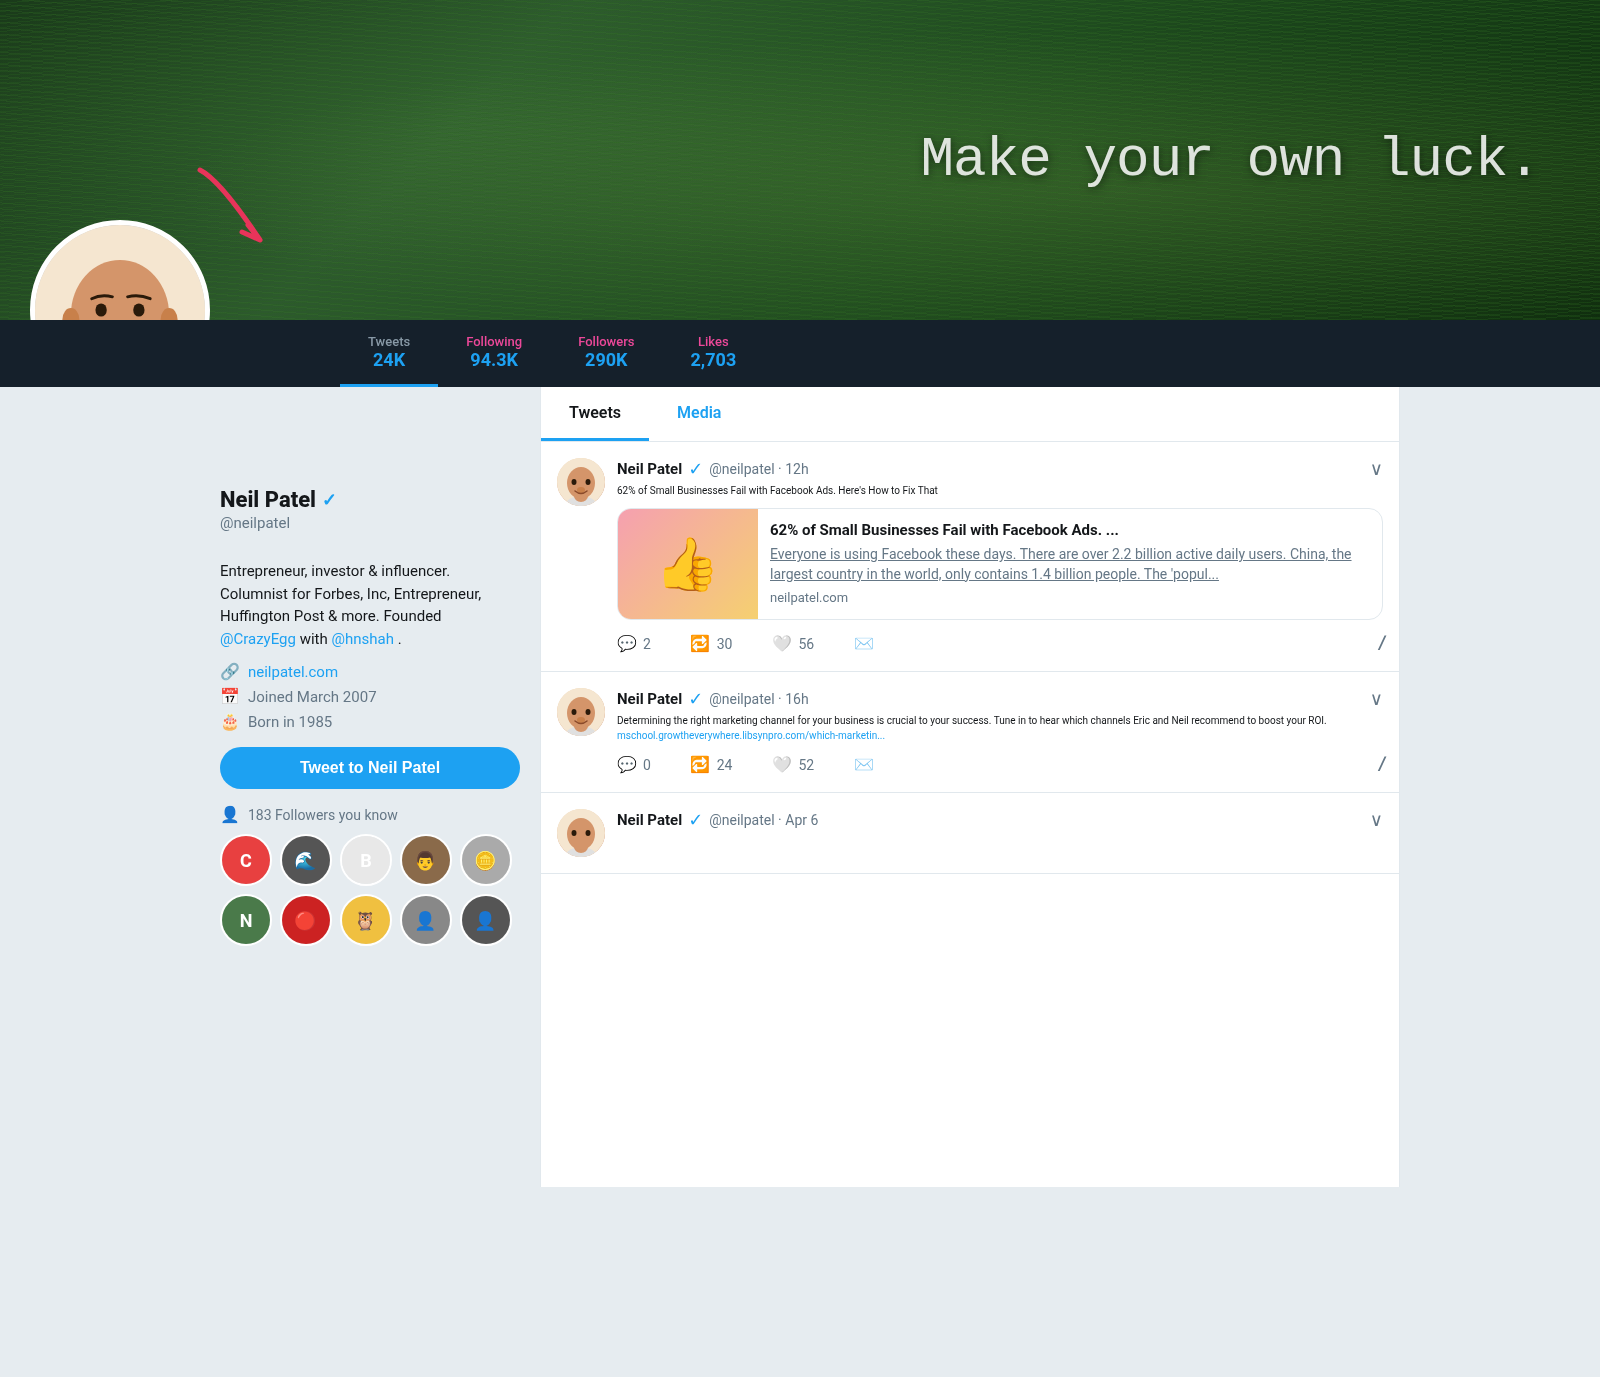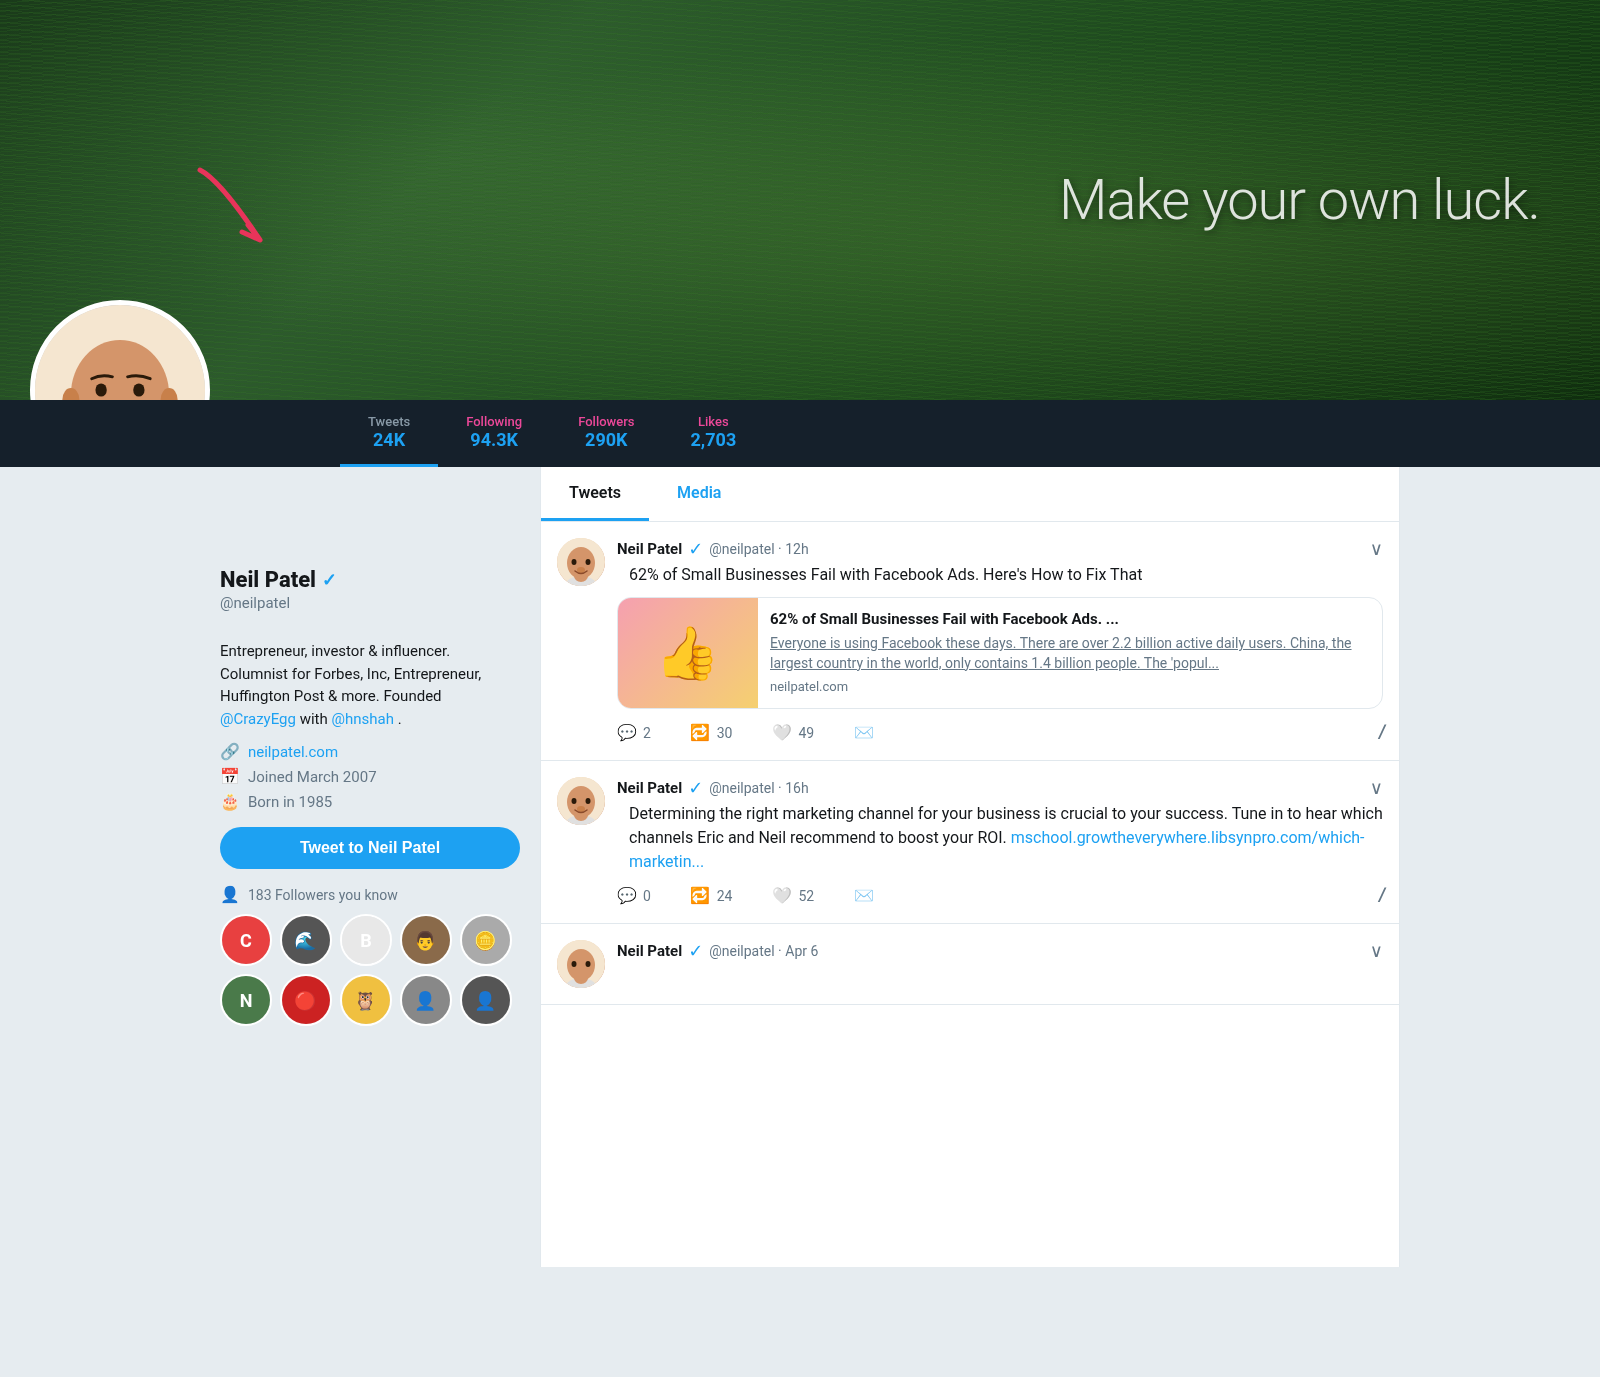--- a/index.html
+++ b/index.html
@@ -2,23 +2,24 @@
 <html><head>
   <meta charset="utf-8">
   <style>
     * { box-sizing: border-box; margin: 0; padding: 0; }
     body { font-family: -apple-system, BlinkMacSystemFont, "Segoe UI", Roboto, Helvetica, Arial, sans-serif; background: #e6ecf0; }
 
     
     .banner {
       position: relative;
       width: 100%;
-      height: 400px;
+      height: 320px;
       background: linear-gradient(135deg, #1a3a1a 0%, #2d5a2d 30%, #1e4a1e 60%, #0d2b0d 100%);
       overflow: hidden;
+      font-family: Liberation Mono, monospace;
     }
     .banner::before {
       content: '';
       position: absolute;
       inset: 0;
       background: radial-gradient(ellipse at 70% 60%, rgba(180,220,100,0.15) 0%, transparent 60%),
                   radial-gradient(ellipse at 30% 40%, rgba(100,180,80,0.1) 0%, transparent 50%);
     }
     
     .grass-blades {
@@ -276,25 +277,24 @@
     .tweet-handle-time {
       color: #657786;
       font-size: 14px;
     }
     .tweet-chevron {
       margin-left: auto;
       color: #657786;
       font-size: 18px;
     }
     .tweet-text {
-      font-size: 16px;
+      font-size: 10px;
       color: #14171a;
       line-height: 1.5;
       margin-bottom: 10px;
-      margin-left: 12px;
     }
 
     
     .tweet-link-card {
       border: 1px solid #e1e8ed;
       border-radius: 14px;
       overflow: hidden;
       display: flex;
       margin-bottom: 12px;
     }
@@ -562,21 +562,21 @@
             <div class="action-item">
               <span class="action-icon">💬</span>
               <span>2</span>
             </div>
             <div class="action-item">
               <span class="action-icon">🔁</span>
               <span>30</span>
             </div>
             <div class="action-item">
               <span class="action-icon">🤍</span>
-              <span>49</span>
+              <span>56</span>
             </div>
             <div class="action-item">
               <span class="action-icon">✉️</span>
             </div>
             <span class="action-more">𝐼</span>
           </div>
         </div>
       </div>
 
       <div class="tweet-card">

